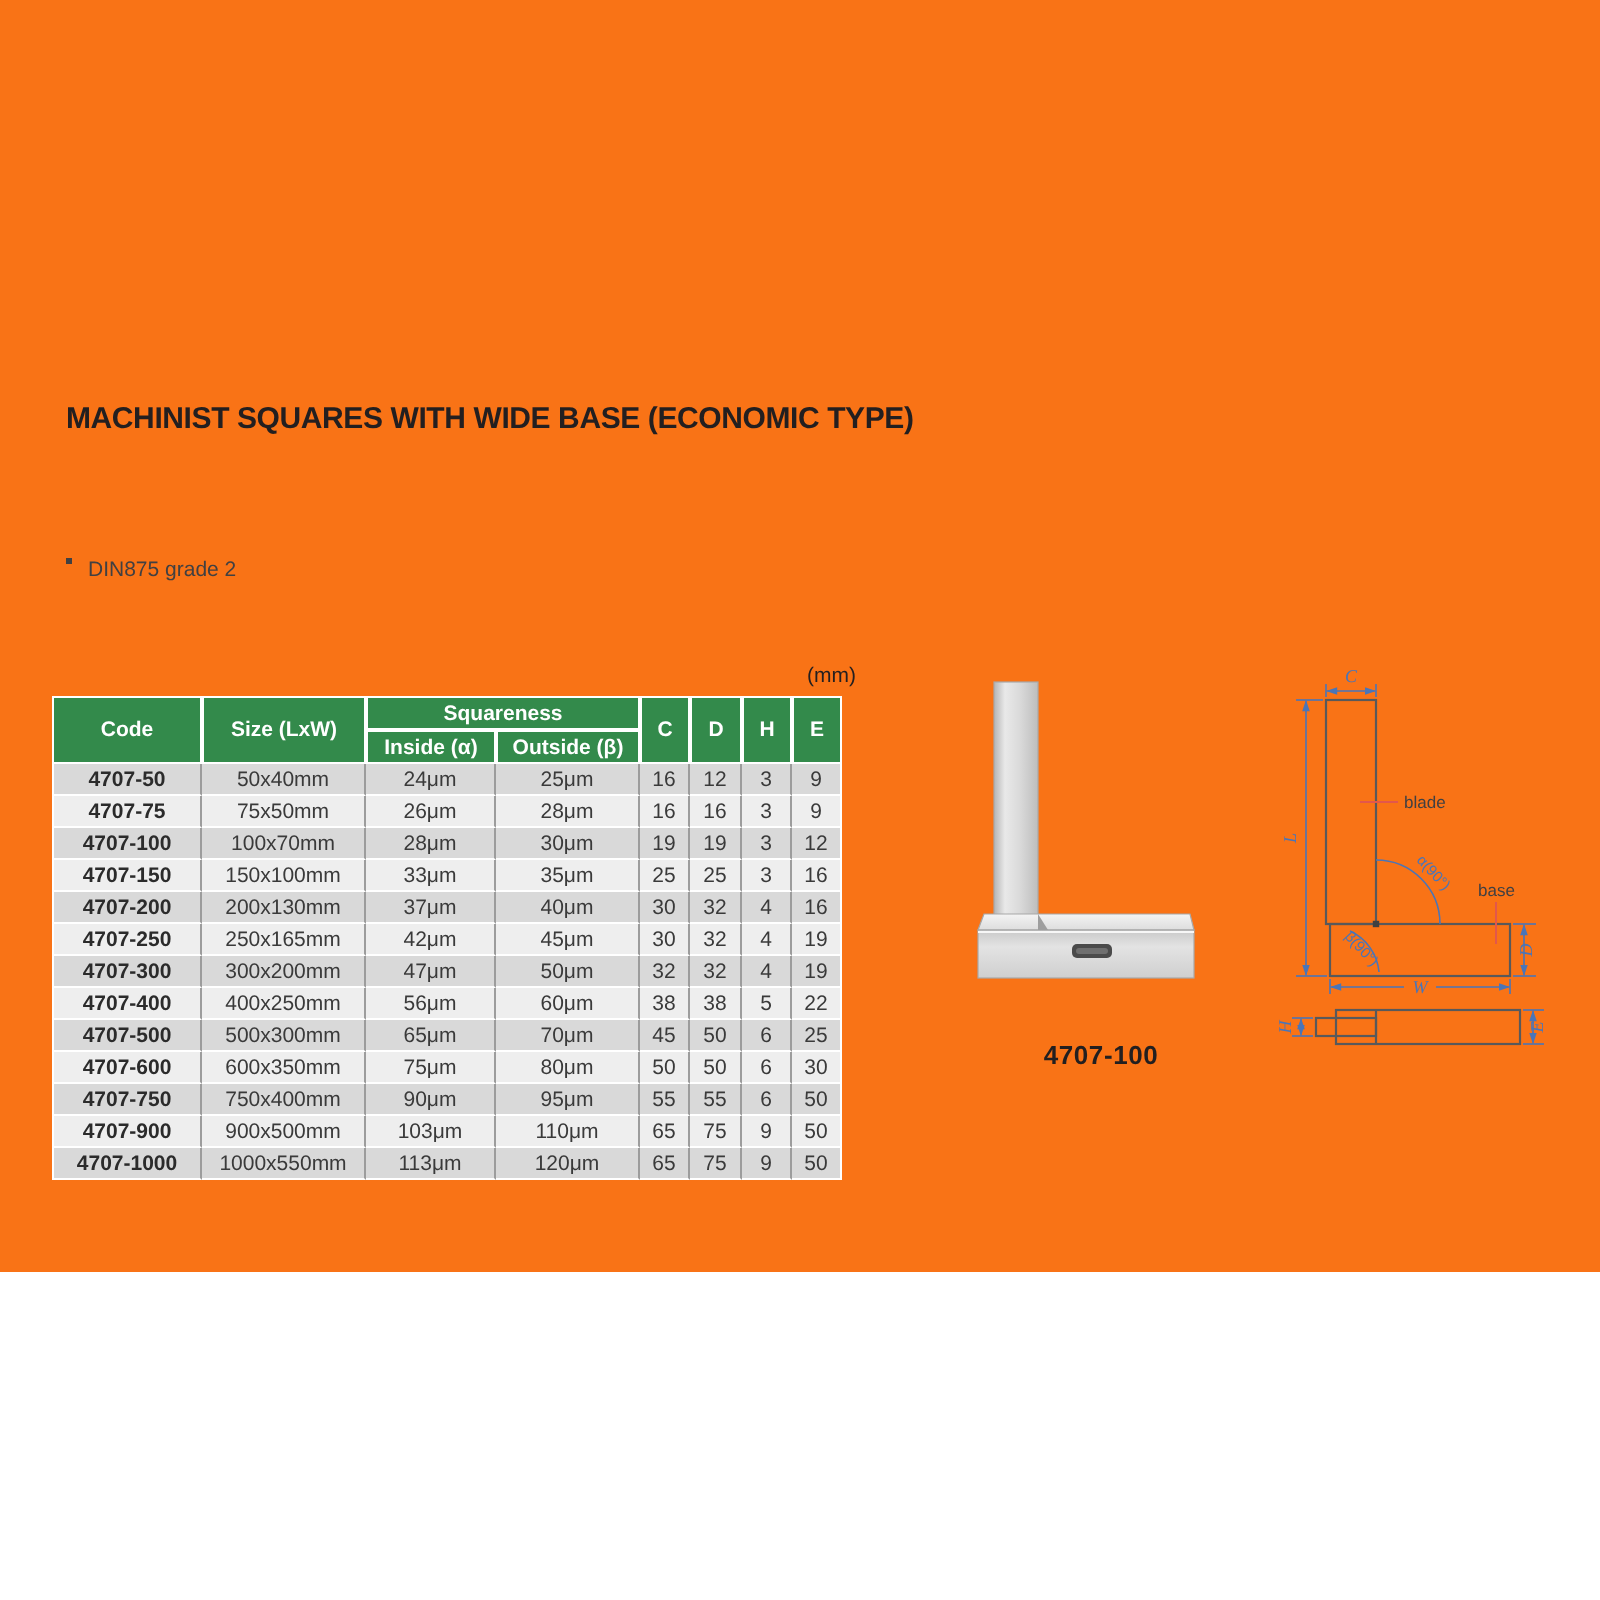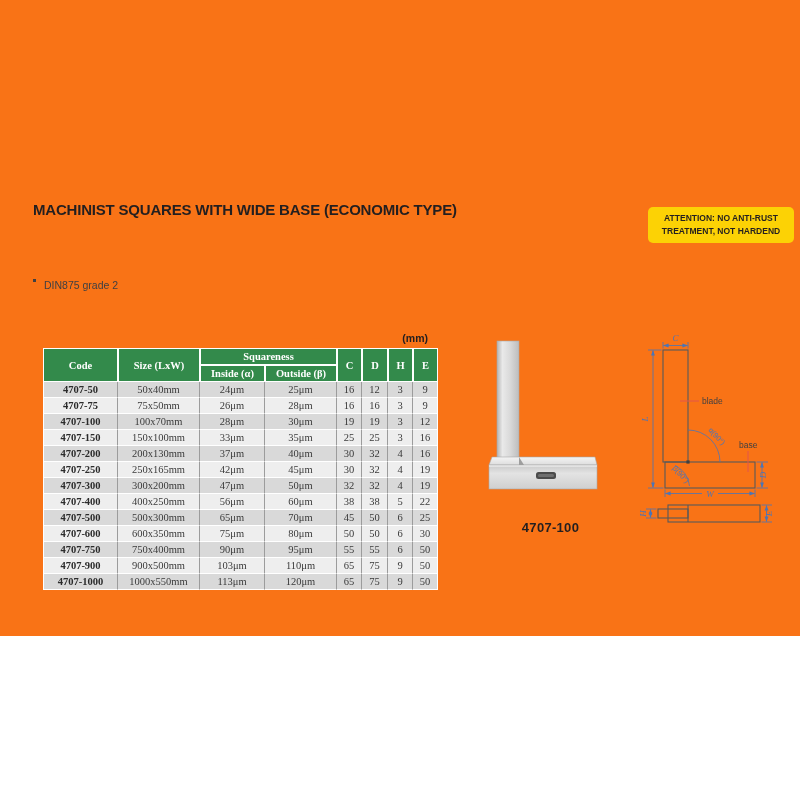--- a/index.html
+++ b/index.html
@@ -58,29 +58,28 @@
     margin-right: 8px;
     flex: 0 0 auto;
   }
   .unit-note {
     position: absolute;
     left: 33px;
     top: 332px;
     width: 395px;
     text-align: right;
     font-size: 10.5px;
-    font-weight: 700;
+    font-weight: 400;
     color: #231f20;
   }
   .spec-table-wrap {
     position: absolute;
-    left: 43px;
+    left: 26px;
     top: 348px;
     width: 395px;
-    font-family: Liberation Serif, serif;
   }
   table.spec {
     border-collapse: separate;
     border-spacing: 0;
     table-layout: fixed;
     width: 395px;
     font-size: 10.5px;
   }
   table.spec td { box-sizing: border-box; }
   table.spec thead td {
@@ -148,24 +147,20 @@
     fill: #414042;
   }
 </style>
 </head>
 <body>
 
 <div class="page">
 
   <div class="title">MACHINIST SQUARES WITH WIDE BASE (ECONOMIC TYPE)</div>
 
-  <div class="attention">
-    <div>ATTENTION: NO ANTI-RUST</div>
-    <div>TREATMENT, NOT HARDEND</div>
-  </div>
 
   <div class="features">
     <div class="feature">
       <span class="bullet"></span>
       <span>DIN875 grade 2</span>
     </div>
   </div>
 
   <div class="unit-note">(mm)</div>
 

